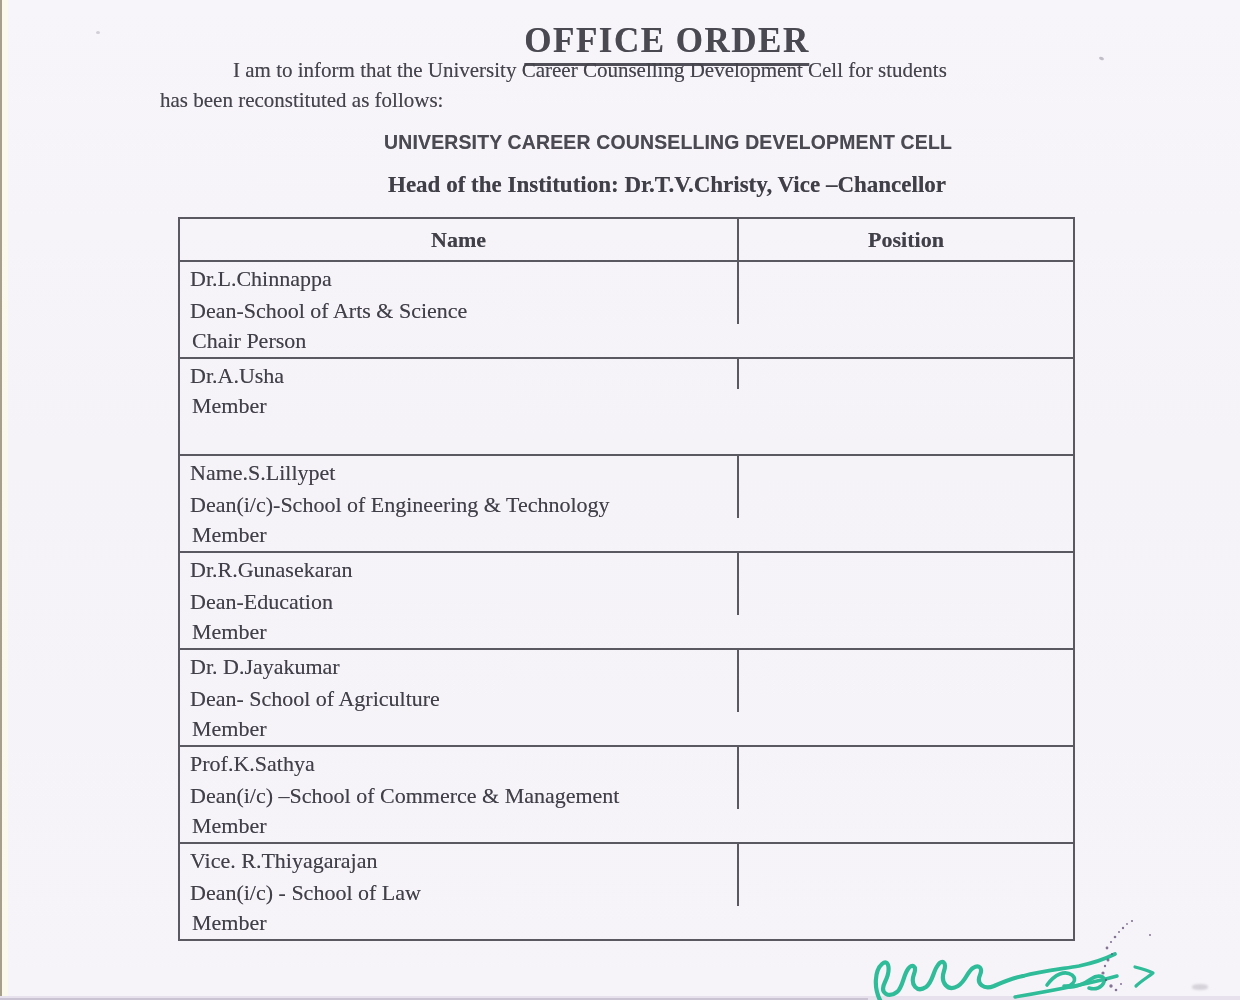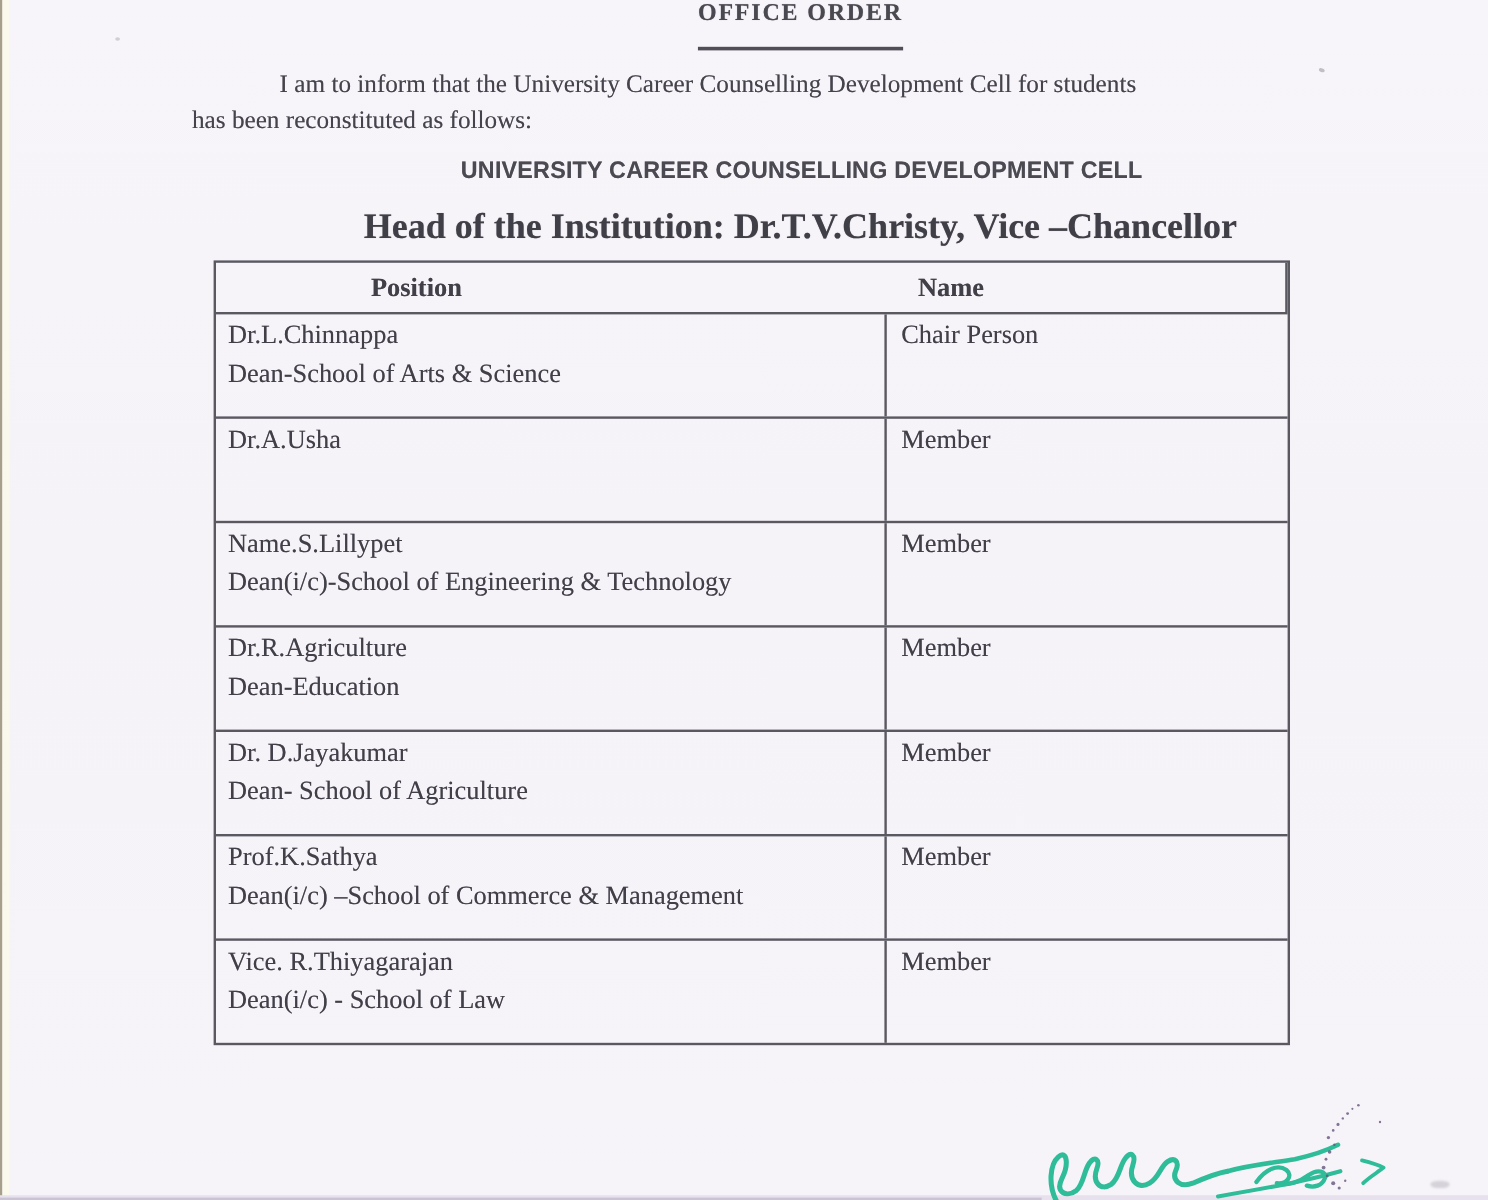--- a/index.html
+++ b/index.html
@@ -32,56 +32,56 @@
   .edge-bottom-dark {
     position: absolute; left: 0; bottom: 0; width: 868px; height: 2px;
     background: #c3bccd; opacity: .8;
   }
   .speck { position: absolute; background: #8a8795; border-radius: 50%; }
   .speck.s1 { left: 1099px; top: 57px; width: 5px; height: 3px; opacity: .5; transform: rotate(20deg); }
   .speck.s2 { left: 96px;  top: 31px; width: 4px; height: 3px; opacity: .35; }
   .speck.s3 { left: 1192px; top: 984px; width: 16px; height: 6px; opacity: .3; filter: blur(1px); border-radius: 40%; }
 
   .title {
-    position: absolute; top: 0; left: 667px; transform: translateX(-50%);
+    position: absolute; top: 21px; left: 667px; transform: translateX(-50%);
     margin: 0; white-space: nowrap;
-    font-size: 20px; font-weight: bold; letter-spacing: 1.5px;
+    font-size: 35px; font-weight: bold; letter-spacing: 1.5px;
     color: #4a4951;
-    border-bottom: 3px solid #504f57; padding-bottom: 16px;
+    border-bottom: 3px solid #504f57; padding-bottom: 2px;
     text-shadow: 0 0 .6px rgba(60,60,70,.55);
   }
   .intro {
     position: absolute; left: 160px; top: 55px; width: 995px;
     font-size: 21px; line-height: 30px; color: #45444c;
     text-shadow: 0 0 .5px rgba(60,60,70,.5);
   }
   .intro .l1 { padding-left: 73px; }
   .cell-heading {
     position: absolute; top: 131px; left: 668px;
     transform: translateX(-50%) scaleX(.97); transform-origin: center;
     white-space: nowrap;
     font-family: "Liberation Sans", "DejaVu Sans", sans-serif;
     font-size: 20px; font-weight: bold; letter-spacing: .2px;
     color: #4b4a52;
     text-shadow: 0 0 .5px rgba(60,60,70,.5);
   }
   .head-line {
     position: absolute; top: 172px; left: 667px; transform: translateX(-50%);
     white-space: nowrap;
-    font-size: 30px; font-weight: bold; color: #403f47;
+    font-size: 23px; font-weight: bold; color: #403f47;
     text-shadow: 0 0 .6px rgba(55,55,65,.55);
   }
 
   .tbl {
     position: absolute; left: 178px; top: 217px; width: 897px;
     border: 2px solid #5a5962;
   }
   .tr { display: flex; }
   .tr.head { height: 41px; }
-  .tr.body { height: 87px; border-top: 2px solid #5a5962; }
+  .tr.body { height: 97px; border-top: 2px solid #5a5962; flex-direction: column; }
   .td { font-size: 22px; color: #413f48; text-shadow: 0 0 .5px rgba(60,60,70,.5); }
   .td.name {
     width: 559px; border-right: 2px solid #5a5962;
     padding: 4px 8px 0 10px;
   }
   .td.pos { flex: 1; padding: 4px 8px 0 12px; }
   .td.hd {
     display: flex; align-items: center; justify-content: center;
     font-weight: bold; padding: 0;
   }
@@ -112,22 +112,22 @@
     <div class="l1">I am to inform that the University Career Counselling Development Cell for students</div>
     <div class="l2">has been reconstituted as follows:</div>
   </div>
 
   <div class="cell-heading">UNIVERSITY CAREER COUNSELLING DEVELOPMENT CELL</div>
 
   <div class="head-line">Head of the Institution: Dr.T.V.Christy, Vice –Chancellor</div>
 
   <div class="tbl">
     <div class="tr head">
+      <div class="td name hd">Name</div>
       <div class="td pos hd">Position</div>
-      <div class="td name hd">Name</div>
     </div>
 
     <div class="tr body">
       <div class="td name">
         <div class="nm">Dr.L.Chinnappa</div>
         <div class="rl">Dean-School of Arts &amp; Science</div>
       </div>
       <div class="td pos">
         <div class="nm">Chair Person</div>
       </div>
@@ -147,21 +147,21 @@
         <div class="nm">Name.S.Lillypet</div>
         <div class="rl">Dean(i/c)-School of Engineering &amp; Technology</div>
       </div>
       <div class="td pos">
         <div class="nm">Member</div>
       </div>
     </div>
 
     <div class="tr body">
       <div class="td name">
-        <div class="nm">Dr.R.Agriculture</div>
+        <div class="nm">Dr.R.Gunasekaran</div>
         <div class="rl">Dean-Education</div>
       </div>
       <div class="td pos">
         <div class="nm">Member</div>
       </div>
     </div>
 
     <div class="tr body">
       <div class="td name">
         <div class="nm">Dr. D.Jayakumar</div>

